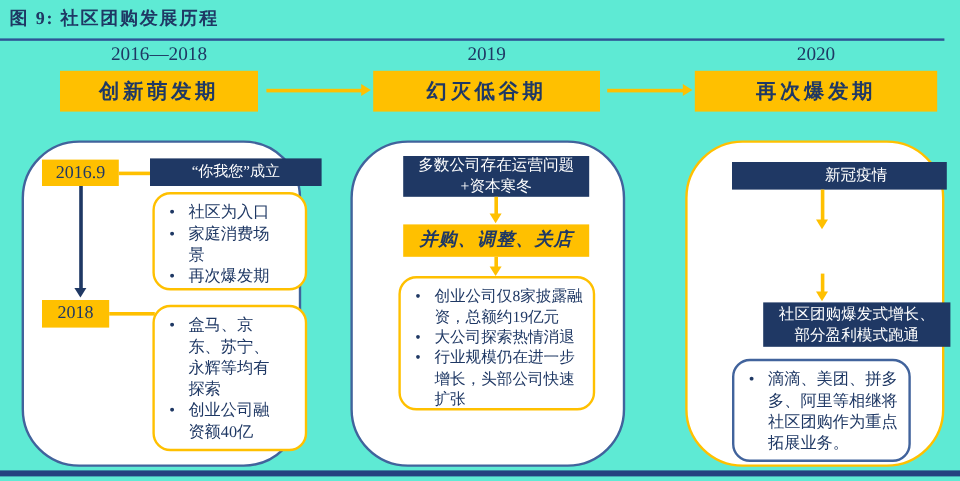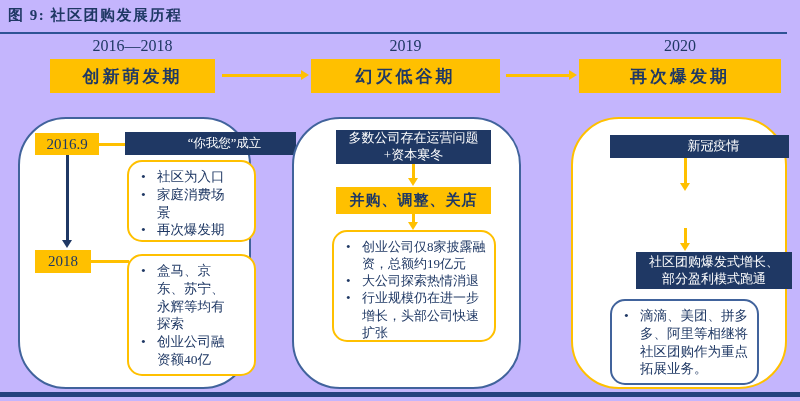--- a/index.html
+++ b/index.html
@@ -1,20 +1,20 @@
 <!DOCTYPE html>
 <html style="--gold: #FFC000; --navy: #1F3864; --panel-border: #41639C; --rule: #2E5395; --bottom: #24417F;"><head>
 <meta charset="utf-8">
 <style>
   :root{
     --gold:#FFC000; --navy:#1F3864; --panel-border:#41639C;
     --rule:#2E5395; --bottom:#24417F;
   }
   html,body{margin:0;padding:0;background:#fff;}
-  .page{position:relative;width:800px;height:401px;background:#c4b5fd;overflow:hidden;
+  .page{position:relative;width:800px;height:401px;background:#5eead4;overflow:hidden;
         font-family:"Liberation Serif","DejaVu Serif",serif;color:var(--navy);}
   .title{position:absolute;left:8px;top:6px;font-size:15px;font-weight:bold;
          letter-spacing:1.5px;color:var(--navy);}
   .title-rule{position:absolute;left:0;top:32px;width:787px;height:2px;background:var(--rule);}
 
   .period{position:absolute;top:37px;font-size:16px;text-align:center;color:var(--navy);font-family:Liberation Serif, serif;}
   #period-1{left:50px;width:165px;} #period-2{left:311px;width:189px;} #period-3{left:579px;width:202px;}
 
   .stage-box{position:absolute;top:59px;height:34px;background:var(--gold);
              display:flex;align-items:center;justify-content:center;
@@ -44,21 +44,21 @@
             display:flex;align-items:center;justify-content:center;font-size:15px;}
   #date-2016{left:15px;top:14px;width:64px;height:22px;}
   #date-2018{left:15px;top:131px;width:56px;height:23px;}
   .conn{position:absolute;height:2.5px;background:var(--gold);}
   #conn-2016{left:79px;top:24px;width:28px;}
   #conn-2018{left:71px;top:141px;width:38px;}
 
   .navy-box{position:absolute;background:var(--navy);color:#fff;
             display:flex;align-items:center;justify-content:center;text-align:center;
             font-size:13px;line-height:1.3;white-space:pre-line;}
-  #event-niwonin{left:105px;top:13px;width:143px;height:23px;font-size:12.5px;padding-left:28px;}
+  #event-niwonin{left:105px;top:13px;width:143px;height:23px;font-size:12.5px;}
   #arrow-2016-2018{left:46px;top:36px;height:86px;}
 
   .gold-box{position:absolute;background:var(--gold);color:var(--navy);font-weight:bold;
             display:flex;align-items:center;justify-content:center;text-align:center;
             line-height:1.3;white-space:pre-line;letter-spacing:1px;}
 
   .bullet-box{position:absolute;border:2px solid var(--gold);border-radius:15px;
               background:#fff;box-sizing:border-box;padding:6px 6px 6px 8px;}
   .bullet-box ul{margin:0;padding:0;list-style:none;}
   .bullet-box li{position:relative;padding-left:20px;color:var(--navy);line-height:1.32;}
@@ -66,21 +66,21 @@
 
   
   #p1-bullets-1,#p1-bullets-2{left:107px;width:129px;padding-right:17px;}
   #p1-bullets-1{top:41px;height:82px;}
   #p1-bullets-2{top:135px;height:122px;}
   #p1-bullets-1 li,#p1-bullets-2 li{font-size:13.5px;}
 
   
   #p2-problem{left:42px;top:11px;width:155px;height:34px;}
   #p2-arrow-1{left:118px;top:45px;height:15px;}
-  #p2-action{left:42px;top:68px;width:155px;height:27px;font-size:15px;}
+  #p2-action{left:42px;top:68px;width:155px;height:27px;font-size:15px;font-style:italic;}
   #p2-arrow-2{left:118px;top:95px;height:9px;}
   #p2-bullets{left:38px;top:111px;width:164px;height:112px;padding-right:8px;}
   #p2-bullets li{font-size:13px;}
 
   
   #p3-trigger{left:37px;top:16px;width:151px;height:23px;padding-left:28px;}
   #p3-arrow-1{left:111px;top:39px;height:26px;}
   #p3-effect{left:49px;top:73px;width:127px;height:36px;font-size:13.5px;}
   #p3-arrow-2{left:111px;top:109px;height:16px;}
   #p3-result{left:33px;top:133px;width:156px;height:37px;margin-left:30px;}

